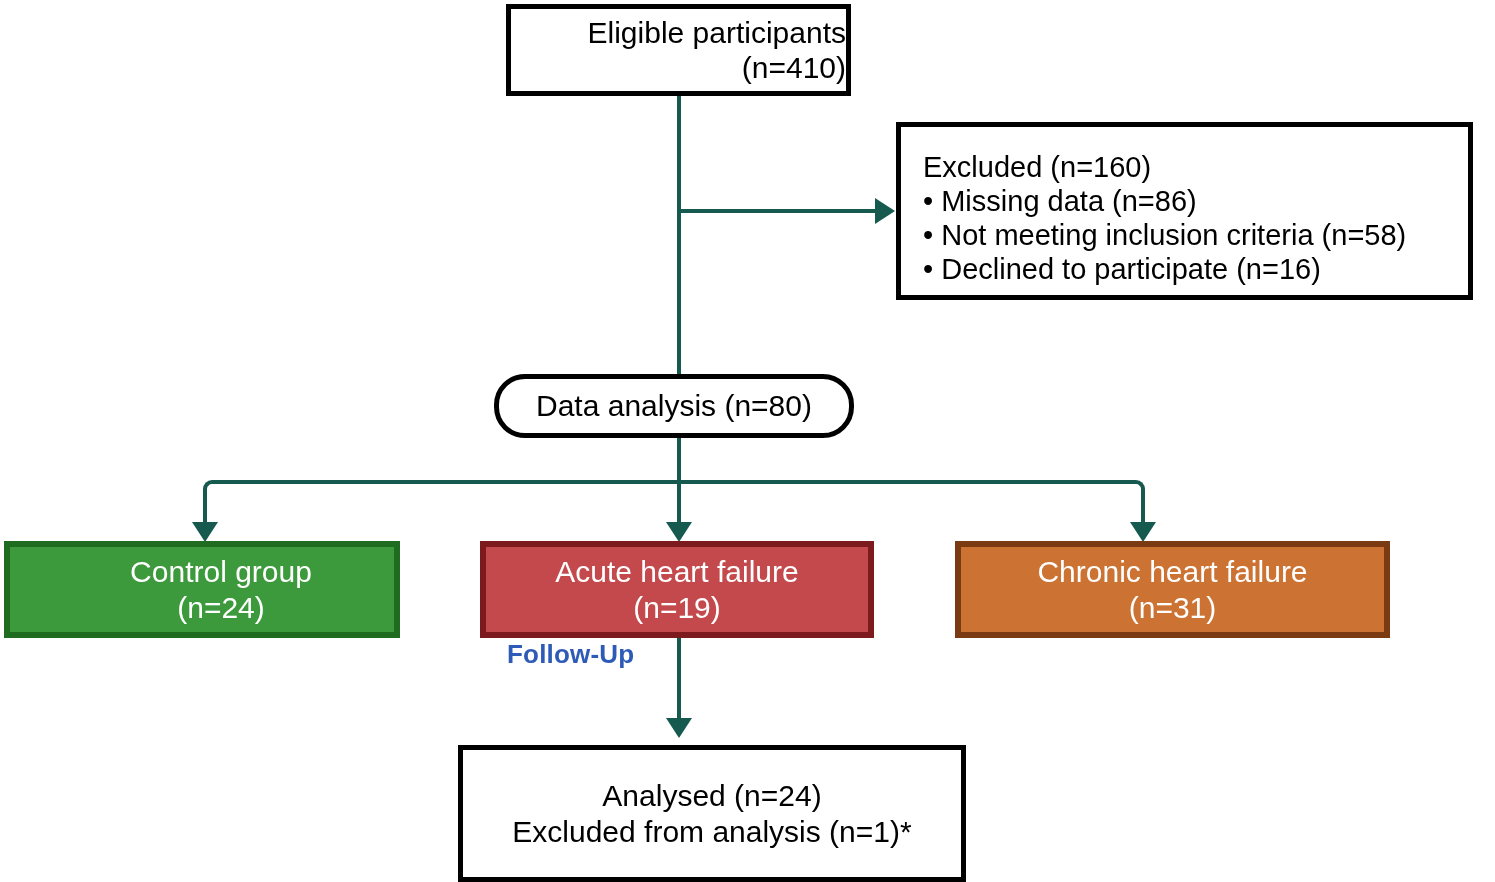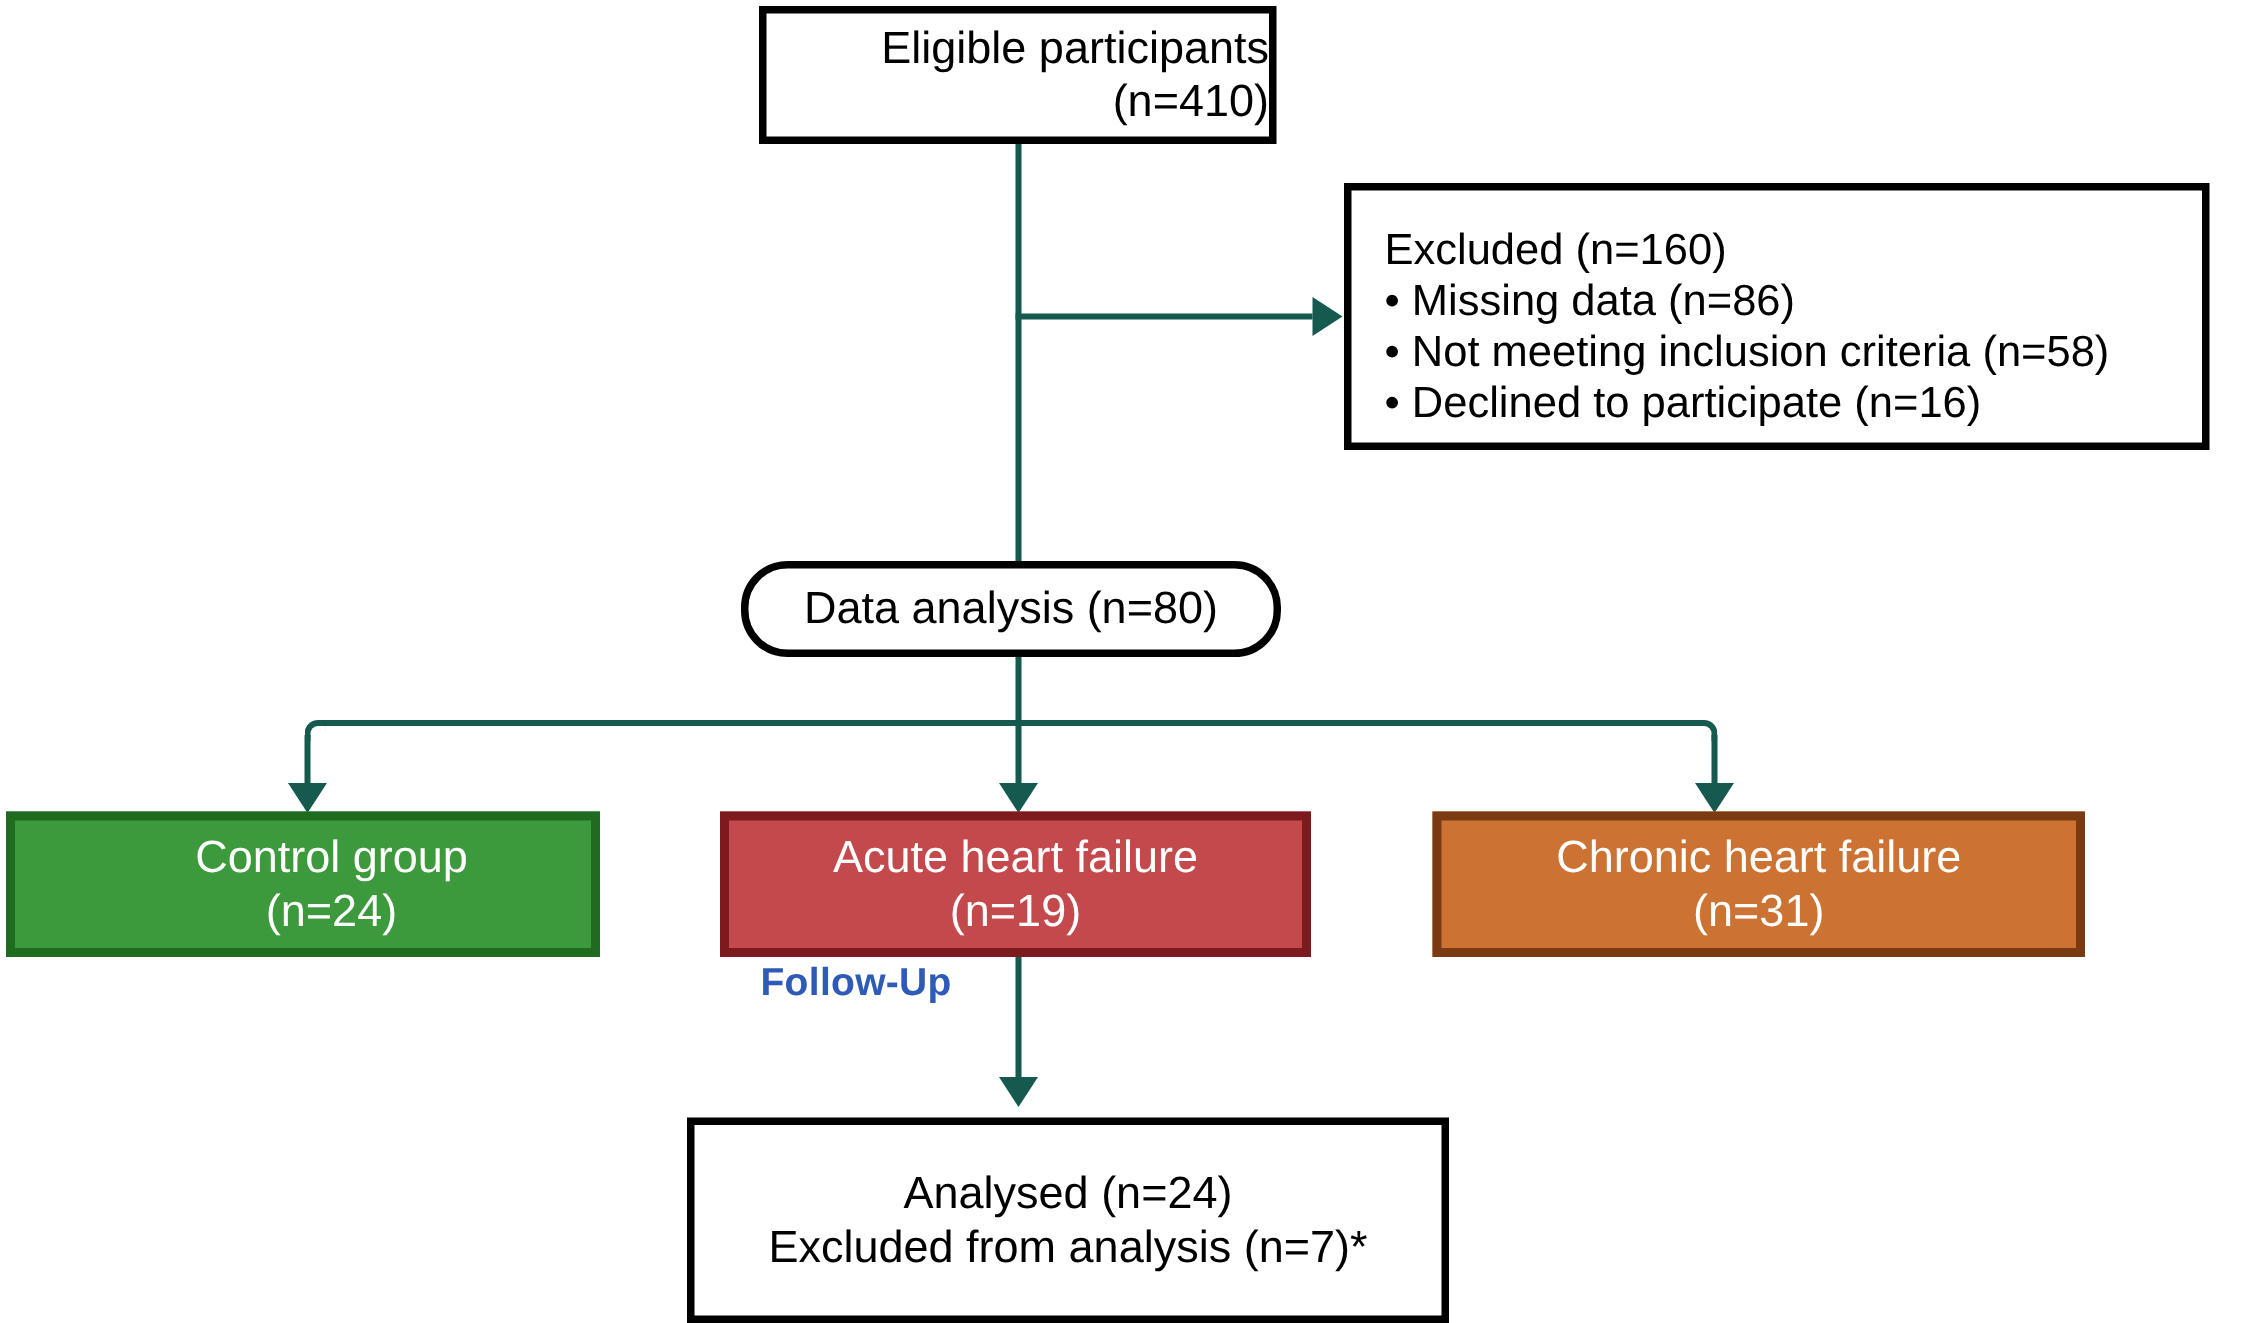--- a/index.html
+++ b/index.html
@@ -152,16 +152,16 @@
     <span class="line2">(n=31)</span>
   </div>
 
   <div class="line vline" style="left:677px; top:638px; height:83px;"></div>
   <div class="arrow-down" style="left:666px; top:718px;"></div>
 
   <div class="label-followup" style="left:507px; top:639px; color:#2f5bb8;">Follow-Up</div>
 
   <div class="box box-plain" style="left:413px; top:745px; width:508px; height:137px; border-bottom-width:5px;margin-left:45px;">
     <span class="line2">Analysed (n=24)</span>
-    <span class="line2">Excluded from analysis (n=7)*</span>
+    <span class="line2">Excluded from analysis (n=1)*</span>
   </div>
 
 </div>
 
 </body></html>

